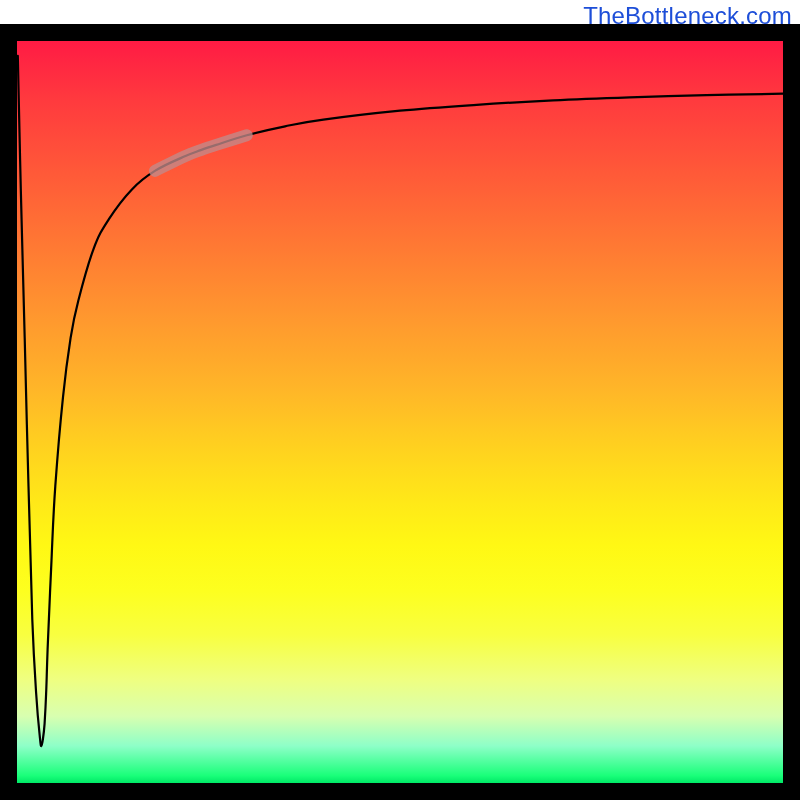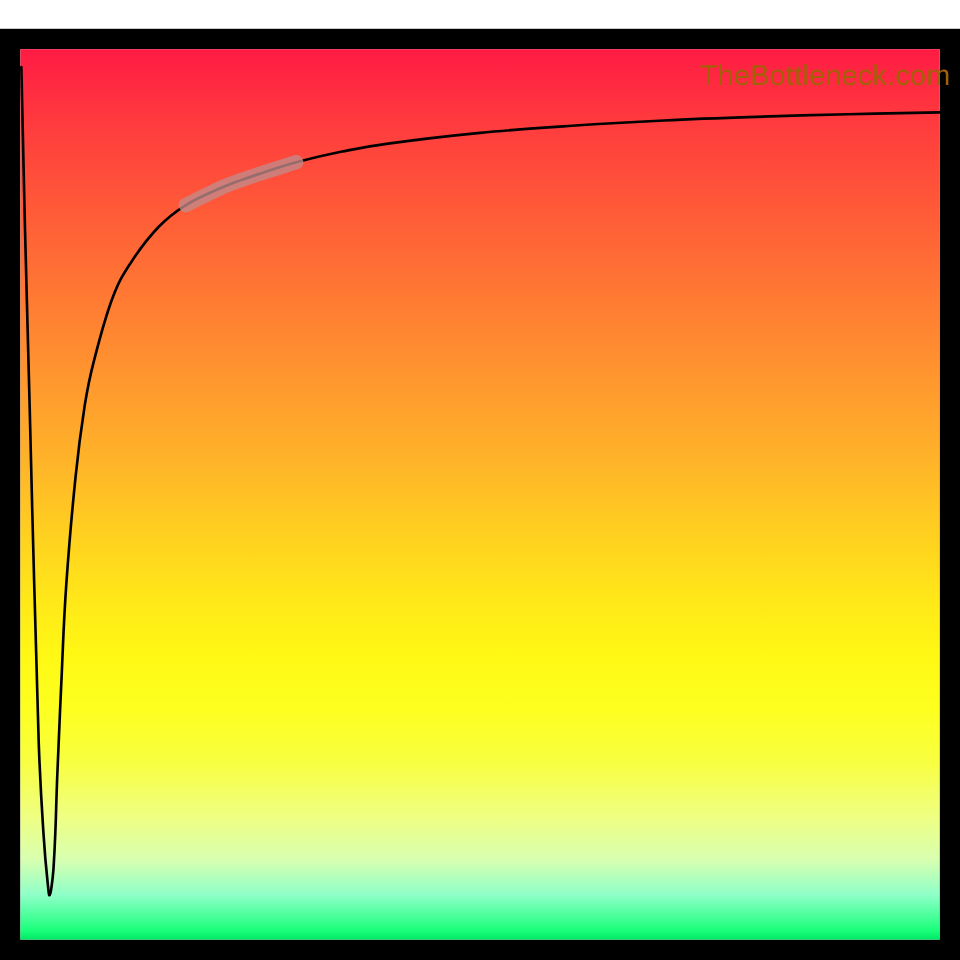--- a/index.html
+++ b/index.html
@@ -13,26 +13,25 @@
   }
   .stage {
     position: relative;
     width: 800px;
     height: 800px;
   }
   .watermark {
     position: absolute;
     top: 2px;
     right: 8px;
-    color: #a16207;
+    color: #1d4ed8;
     font-size: 24px;
     font-weight: 500;
     letter-spacing: 0.2px;
     z-index: 5;
-    margin-top: 48px;
   }
   .frame {
     position: absolute;
     left: 0;
     top: 24px;
     width: 800px;
     height: 776px;
     box-sizing: border-box;
     border: 17px solid #000;
     z-index: 1;

